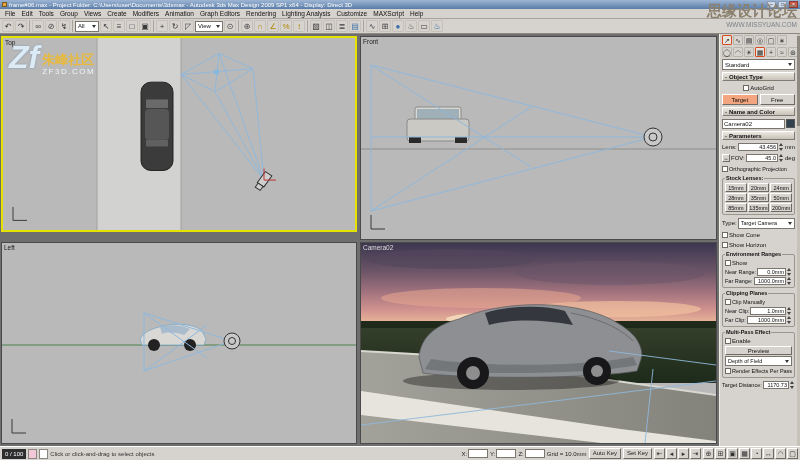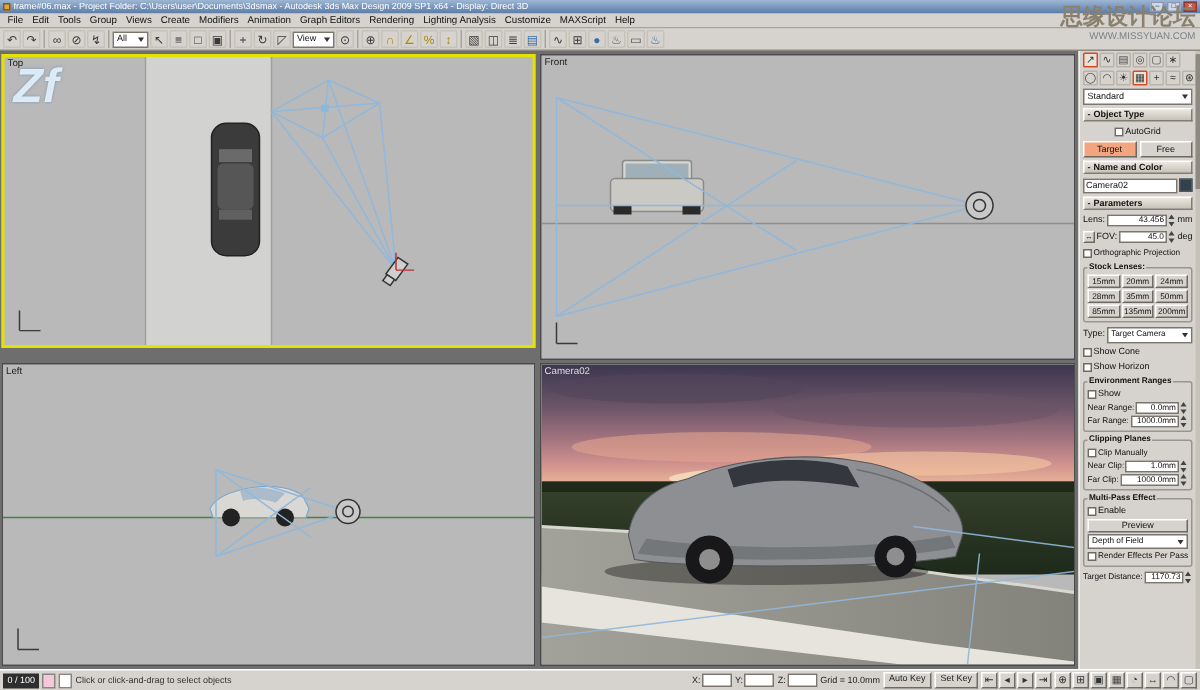--- a/index.html
+++ b/index.html
@@ -184,20 +184,24 @@
         <g transform="rotate(-55 261 148)">
           <rect x="255" y="144" width="14" height="8" fill="#cfcfcf" stroke="#333"></rect>
           <rect x="250" y="145" width="5" height="6" fill="#cfcfcf" stroke="#333"></rect>
         </g>
         <path d="M261,148 h12 M261,148 v-12" stroke="#c03030" stroke-width="1"></path>
         <path class="axis" d="M10,190 h14 M10,190 v-14"></path>
       </svg>
       <span class="vp-label">Top</span>
       <div id="wm-left">
         <span id="wm-logo">Zf</span>
+        <span>
+          <div id="wm-title">朱峰社区</div>
+          <div id="wm-sub">ZF3D.COM</div>
+        </span>
       </div>
     </div>
 
     <div id="vp-front" class="vp">
       <svg viewBox="0 0 355 202" preserveAspectRatio="none">
         <rect x="0" y="0" width="355" height="202" fill="#b9b9b9"></rect>
         <line x1="0" y1="112" x2="355" y2="112" stroke="#8e8e8c"></line>
         <g>
           <rect x="54" y="70" width="46" height="14" rx="2" fill="#d8d7d2" stroke="#8a8a88"></rect>
           <rect x="56" y="72" width="42" height="10" fill="#9fb0b8"></rect>

